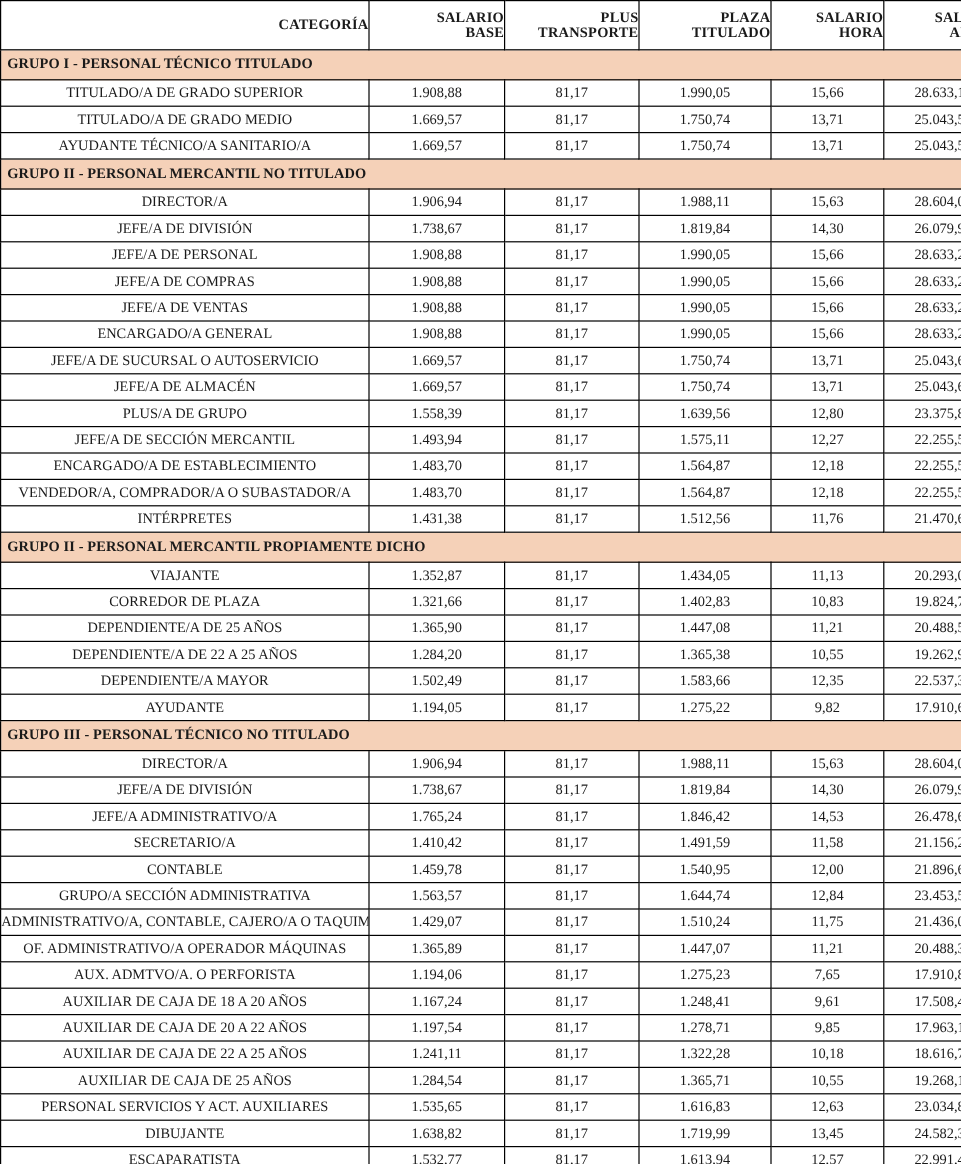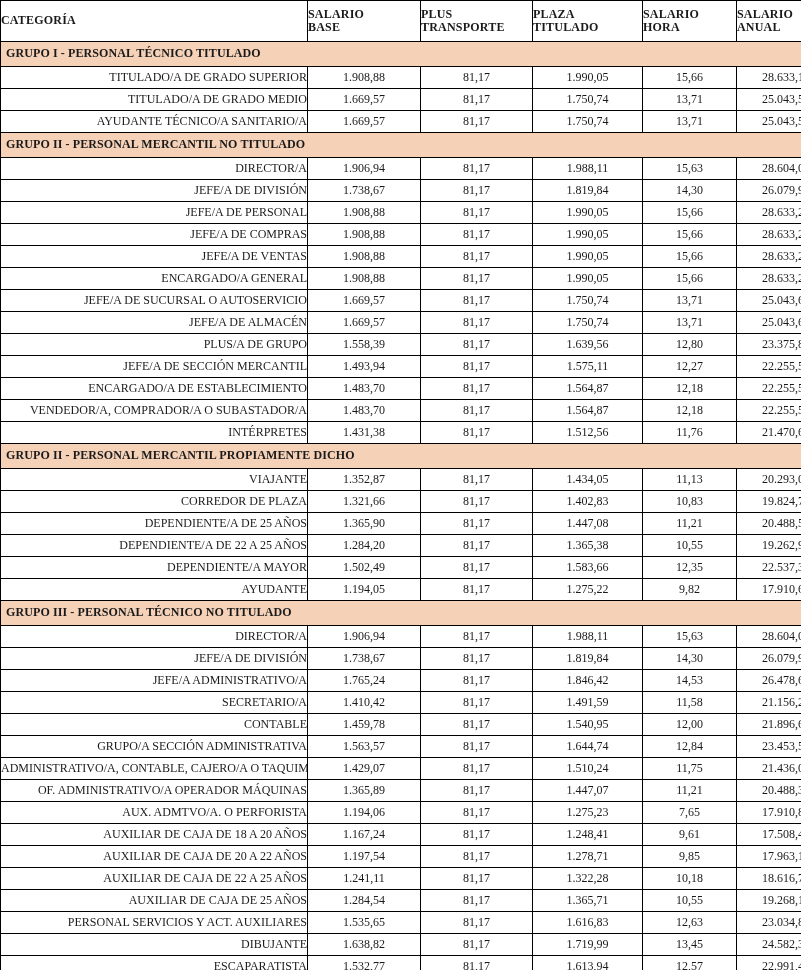--- a/index.html
+++ b/index.html
@@ -25,21 +25,21 @@
   }
   table.salary-table th,
   table.salary-table td {
     border: 1px solid #000000;
     padding: 0;
     font-size: 12px;
     line-height: 1.1;
   }
   thead th {
     font-weight: bold;
-    text-align: left;
+    text-align: right;
     vertical-align: middle;
     height: 40px;
     letter-spacing: 0.2px;
     font-size: 12px;
   }
   thead th .hdr-line {
     display: block;
   }
   col.c-cat { width: 307px; }
   col.c-base { width: 113px; }
@@ -53,21 +53,21 @@
     font-weight: bold;
     font-size: 12px;
     padding: 3px 5px 3px 5px;
     height: 18px;
     letter-spacing: 0.1px;
   }
   tr.data-row td {
     height: 21px;
   }
   td.cat {
-    text-align: right;
+    text-align: center;
     padding-left: 5px;
     padding-right: 3px;
     white-space: nowrap;
     overflow: hidden;
     margin-left: 37px;
   }
   td.num {
     text-align: center;
     padding: 0 4px;
   }

